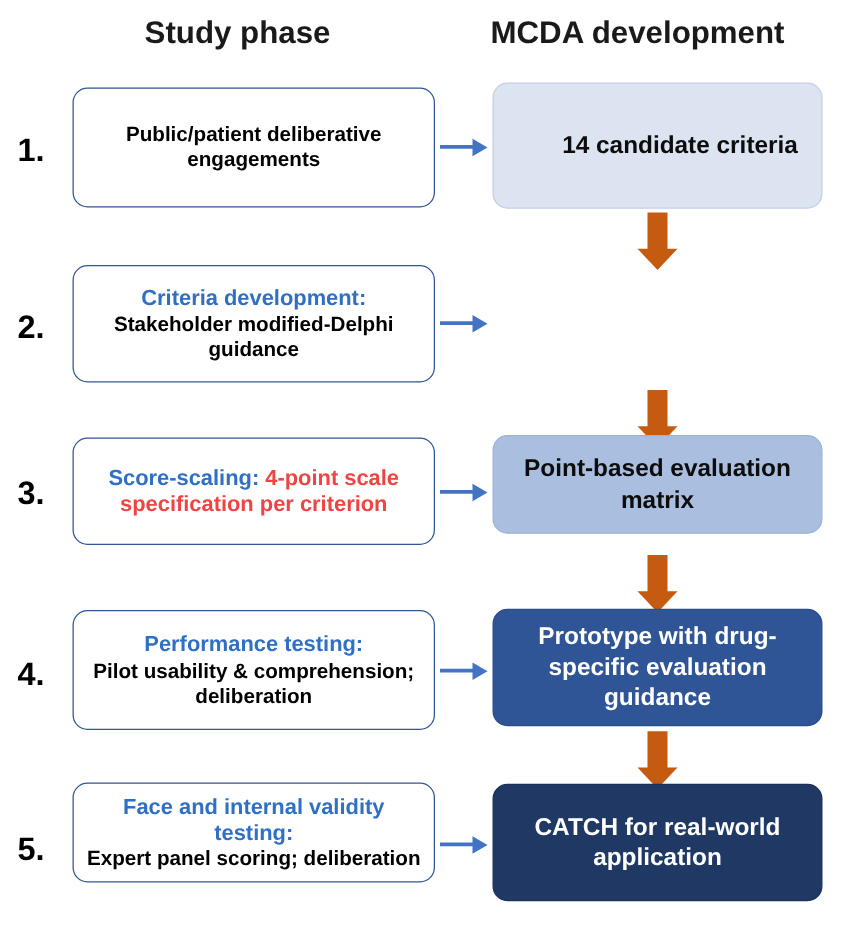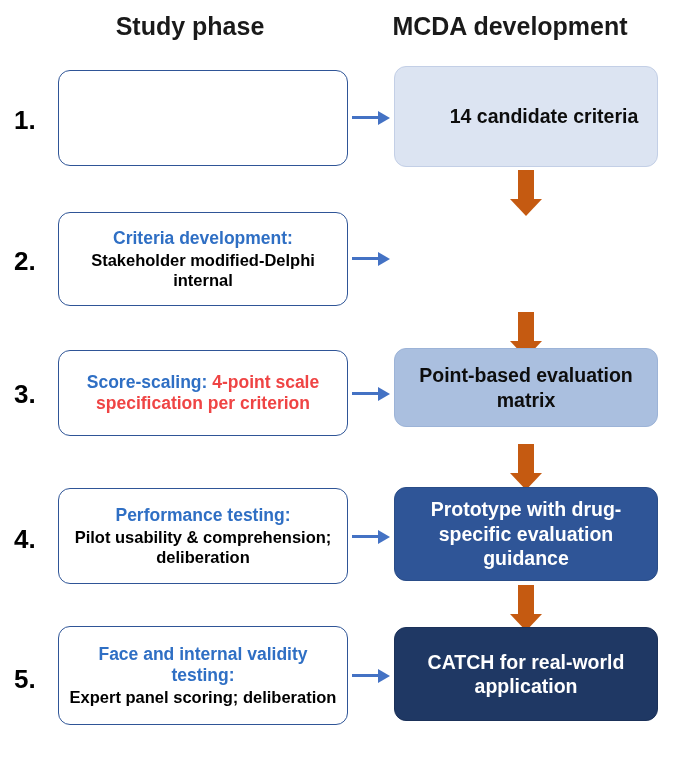--- a/index.html
+++ b/index.html
@@ -156,39 +156,40 @@
 <body>
 
 <div class="canvas">
 
   <div class="col-header" id="hdr-phase">Study phase</div>
   <div class="col-header" id="hdr-dev">MCDA development</div>
 
   <div class="row-number" style="left:14px; top:105px;">1.</div>
 
   <div class="phase-box" id="phase-1" style="left:58px; top:70px; width:290px; height:96px;">
+    <div class="phase-sub">Public/patient deliberative engagements</div>
   </div>
 
   <div class="h-arrow" style="left:352px; top:111px; width:38px;">
     <div class="shaft"></div>
     <div class="head"></div>
   </div>
 
   <div class="dev-box" id="dev-1" style="left:394px; top:66px; width:264px; height:101px;padding-left:48px;">14 candidate criteria</div>
 
   <div class="v-arrow" style="left:510px; top:170px; height:46px;">
     <div class="shaft"></div>
     <div class="head"></div>
   </div>
 
   <div class="row-number" style="left:14px; top:246px;">2.</div>
 
   <div class="phase-box" id="phase-2" style="left:58px; top:212px; width:290px; height:94px;">
     <div class="phase-title">Criteria development:</div>
-    <div class="phase-sub">Stakeholder modified-Delphi internal</div>
+    <div class="phase-sub">Stakeholder modified-Delphi guidance</div>
   </div>
 
   <div class="h-arrow" style="left:352px; top:252px; width:38px;">
     <div class="shaft"></div>
     <div class="head"></div>
   </div>
 
 
   <div class="v-arrow" style="left:510px; top:312px; height:46px;">
     <div class="shaft"></div>
@@ -227,21 +228,21 @@
 
   <div class="dev-box" id="dev-4" style="left:394px; top:487px; width:264px; height:94px;">Prototype with drug-specific evaluation guidance</div>
 
   <div class="v-arrow" style="left:510px; top:585px; height:46px;">
     <div class="shaft"></div>
     <div class="head"></div>
   </div>
 
   <div class="row-number" style="left:14px; top:664px;">5.</div>
 
-  <div class="phase-box" id="phase-5" style="left:58px; top:626px; width:290px; height:99px;">
+  <div class="phase-box" id="phase-5" style="left:58px; top:626px; width:290px; height:80px;">
     <div class="phase-title">Face and internal validity testing:</div>
     <div class="phase-sub">Expert panel scoring; deliberation</div>
   </div>
 
   <div class="h-arrow" style="left:352px; top:669px; width:38px;">
     <div class="shaft"></div>
     <div class="head"></div>
   </div>
 
   <div class="dev-box" id="dev-5" style="left:394px; top:627px; width:264px; height:94px;">CATCH for real-world application</div>

